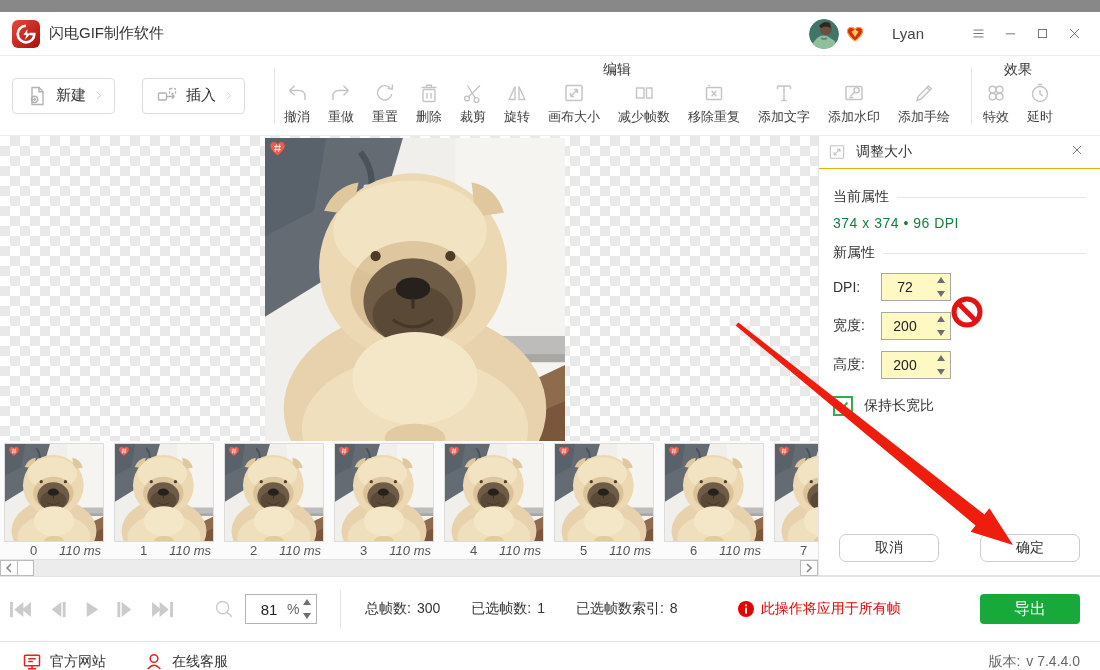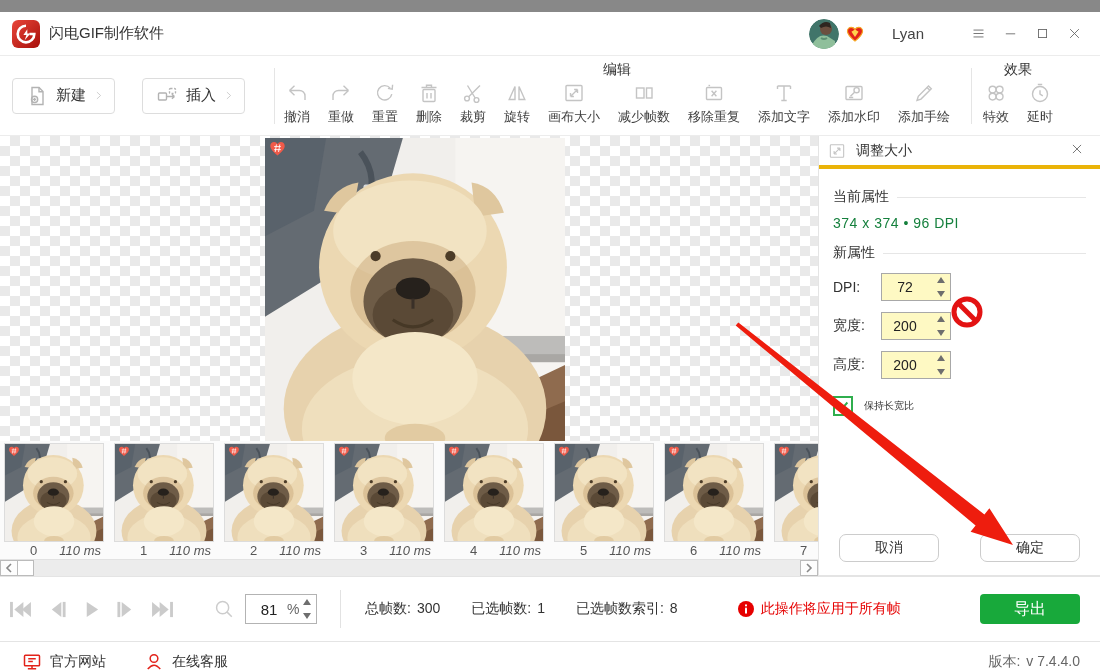--- a/index.html
+++ b/index.html
@@ -55,37 +55,37 @@
 
   
   .hscroll { height:17px; border-top:1px solid #e2e2e2; background:#ececec; display:flex; }
   .sbtn { width:18px; height:100%; background:#fdfdfd; border:1px solid #bbb; display:flex; align-items:center; justify-content:center; cursor:pointer; }
   .sbtn svg { width:8px; height:10px; stroke:#888; stroke-width:1.6; fill:none; }
   .sthumb { width:16px; height:100%; background:#fff; border:1px solid #bbb; border-left:none; cursor:pointer; }
   .strack { flex:1; }
 
   
   .panel { width:282px; flex:none; border-left:1px solid #e4e4e4; border-bottom:1px solid #e4e4e4; display:flex; flex-direction:column; background:#fff; }
-  .p-head { height:33px; border-bottom:4px solid #eab308; display:flex; align-items:center; padding:0 12px 0 8px; gap:9px; flex:none; }
+  .p-head { height:33px; border-bottom:1px solid #eab308; display:flex; align-items:center; padding:0 12px 0 8px; gap:9px; flex:none; }
   .p-head .picon { width:20px; height:20px; stroke:#c4c4c4; fill:none; stroke-width:1.3; }
   .p-title { font-size:14px; color:#333; }
   .p-close { margin-left:auto; width:18px; height:18px; cursor:pointer; }
   .p-close svg { width:14px; height:14px; stroke:#666; stroke-width:1.5; fill:none; }
   .p-body { padding:6px 14px 0; flex:1; }
   .sec { display:flex; align-items:center; gap:8px; margin-top:13px; font-size:14px; color:#333; white-space:nowrap; }
   .sec-line { flex:1; height:1px; background:#e6e6e6; }
   .curval { font-size:14px; color:#15803d; margin-top:9px; letter-spacing:.5px; }
   .frow { display:flex; align-items:center; margin-top:11px; font-size:14px; color:#333; }
   .flabel { width:48px; }
   .spin { width:70px; height:28px; border:1px solid #a8a8a8; background:#fef9c3; display:flex; align-items:center; position:relative; }
   .spin input { border:none; outline:none; width:46px; text-align:center; font-size:14px; color:#222; font-family:inherit; background:transparent; }
   .spin .arrows { position:absolute; right:3px; top:3px; bottom:3px; width:12px; display:flex; flex-direction:column; justify-content:space-between; align-items:center; }
   .arr-up { width:0; height:0; border-left:4px solid transparent; border-right:4px solid transparent; border-bottom:6px solid #6e6e6e; cursor:pointer; }
   .arr-dn { width:0; height:0; border-left:4px solid transparent; border-right:4px solid transparent; border-top:6px solid #6e6e6e; cursor:pointer; }
-  .chkrow { display:flex; align-items:center; gap:11px; margin-top:17px; font-size:10px; color:#333; }
+  .chkrow { display:flex; align-items:center; gap:11px; margin-top:17px; font-size:14px; color:#333; }
   .chk { width:20px; height:20px; border:2px solid #2fae4d; background:#fff; display:flex; align-items:center; justify-content:center; cursor:pointer; }
   .chk svg { width:14px; height:14px; }
   .p-foot { margin-top:auto; display:flex; justify-content:space-between; padding:0 20px 13px; flex:none; }
   .pbtn { width:100px; height:28px; border:1px solid #ccc; border-radius:7px; background:#fff; font-size:14px; color:#333; cursor:pointer; font-family:inherit; }
 
   
   .controlbar { height:65px; border-top:1px solid #e4e4e4; display:flex; align-items:center; padding:0 20px 0 8px; }
   .pbgroup { display:flex; align-items:center; gap:15px; }
   .pbtn-ic { background:none; border:none; cursor:pointer; display:flex; padding:0; }
   .pbtn-ic svg { height:19px; fill:#cbcbcb; }

